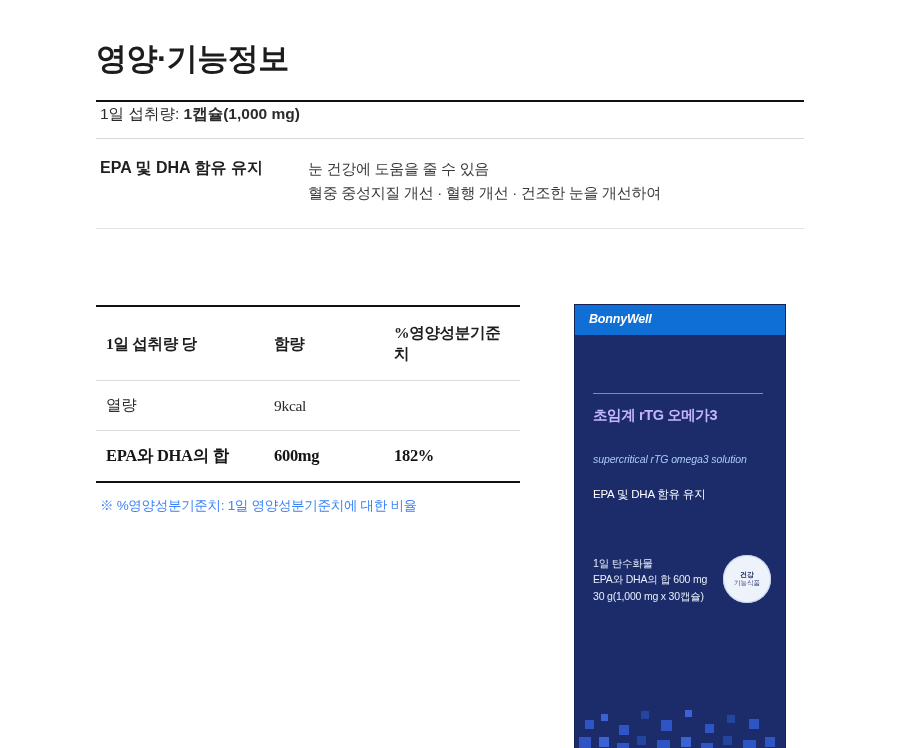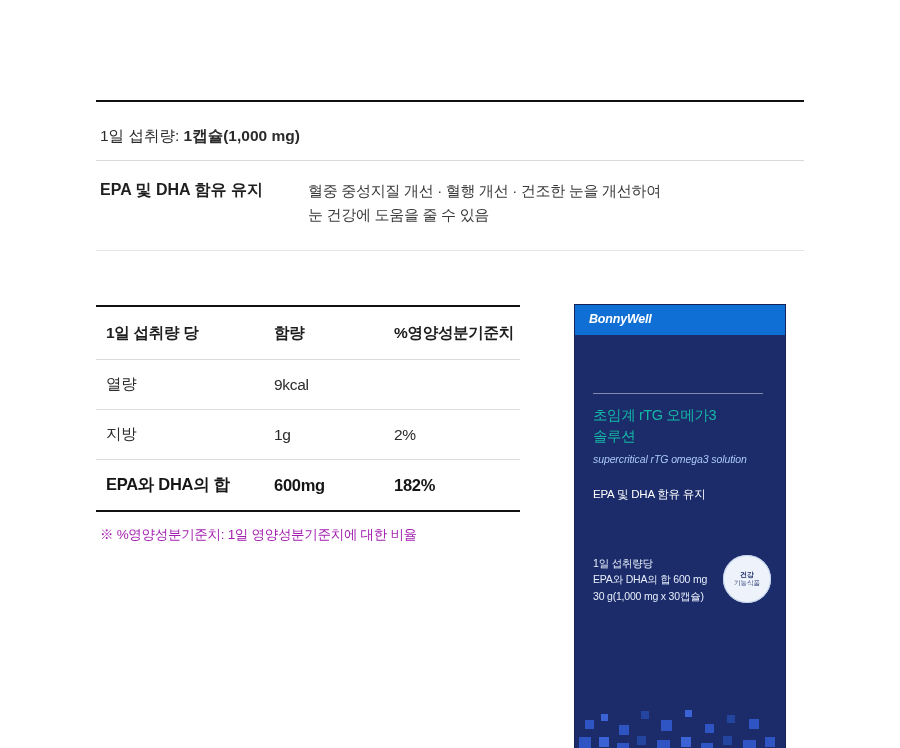--- a/index.html
+++ b/index.html
@@ -39,21 +39,21 @@
   .info-table {
     position: absolute;
     left: 96px;
     top: 100px;
     width: 708px;
   }
   .info-table .rule-top {
     border-top: 2px solid #111111;
   }
   .info-row-serving {
-    padding: 24px 4px 13px 4px;
+    padding: 2px 4px 13px 4px;
     font-size: 15.5px;
     border-bottom: 1px solid #d9d9d9;
     color: #2b2b2b;
   }
   .info-row-serving .label {
     font-weight: normal;
   }
   .info-row-serving .value {
     font-weight: bold;
   }
@@ -83,20 +83,21 @@
     position: absolute;
     left: 96px;
     top: 305px;
     width: 408px;
   }
   .nutri-table {
     width: 100%;
     border-collapse: collapse;
     border-top: 2px solid #111111;
     table-layout: fixed;
+    font-family: Liberation Serif, serif;
   }
   .nutri-table th,
   .nutri-table td {
     text-align: left;
     padding: 14px 0 14px 0;
     font-size: 15.5px;
     border-bottom: 1px solid #dcdcdc;
     vertical-align: middle;
     letter-spacing: -0.3px;
   }
@@ -114,21 +115,21 @@
   .nutri-table tbody tr:last-child td {
     font-weight: bold;
     font-size: 16.5px;
     border-bottom: 2px solid #111111;
     color: #151515;
   }
   .nutri-note {
     margin-top: 14px;
     padding-left: 4px;
     font-size: 13.5px;
-    color: #a21caf;
+    color: #3b82f6;
     letter-spacing: -0.3px;
   }
 
   
   .package {
     position: absolute;
     left: 575px;
     top: 305px;
     width: 210px;
     height: 502px;
@@ -161,22 +162,22 @@
     width: 170px;
     height: 1px;
     background: rgba(255,255,255,0.45);
   }
   .pkg-title {
     position: absolute;
     left: 18px;
     top: 100px;
     width: 180px;
     font-size: 14.5px;
-    font-weight: normal;
-    color: #14b8a6;
+    font-weight: bold;
+    color: #c4b5fd;
     line-height: 1.45;
     letter-spacing: -0.4px;
   }
   .pkg-sub-en {
     position: absolute;
     left: 18px;
     top: 148px;
     width: 185px;
     font-size: 10.5px;
     font-style: italic;
@@ -233,83 +234,78 @@
     position: absolute;
     display: block;
     background: #2f55c4;
   }
 </style>
 </head>
 <body>
 
 <div class="page">
 
+  <div class="heading">영양·기능정보</div>
 
   <div class="info-table">
     <div class="rule-top"></div>
 
     <div class="info-row-serving">
       <span class="label">1일 섭취량: </span><span class="value">1캡슐(1,000 mg)</span>
     </div>
 
     <div class="info-row-func">
       <div class="func-name">EPA 및 DHA 함유 유지</div>
       <div class="func-desc">
+        <div>눈 건강에 도움을 줄 수 있음</div>
         <div>혈중 중성지질 개선 · 혈행 개선 · 건조한 눈을 개선하여</div>
-        <div>눈 건강에 도움을 줄 수 있음</div>
       </div>
     </div>
   </div>
 
   <div class="nutri-wrap">
     <table class="nutri-table">
       <thead>
         <tr>
           <th class="col-name">1일 섭취량 당</th>
           <th class="col-amount">함량</th>
           <th class="col-pct">%영양성분기준치</th>
         </tr>
       </thead>
       <tbody>
         <tr>
           <td class="col-name">열량</td>
           <td class="col-amount">9kcal</td>
           <td class="col-pct"></td>
         </tr>
         <tr>
-          <td class="col-name">지방</td>
-          <td class="col-amount">1g</td>
-          <td class="col-pct">2%</td>
-        </tr>
-        <tr>
           <td class="col-name">EPA와 DHA의 합</td>
           <td class="col-amount">600mg</td>
           <td class="col-pct">182%</td>
         </tr>
       </tbody>
     </table>
     <div class="nutri-note">※ %영양성분기준치: 1일 영양성분기준치에 대한 비율</div>
   </div>
 
   <div class="package">
     <div class="pkg-topbar"></div>
     <div class="pkg-brand">BonnyWell</div>
 
     <div class="pkg-divider"></div>
 
     <div class="pkg-title">
       <div>초임계 rTG 오메가3</div>
-      <div>솔루션</div>
     </div>
 
     <div class="pkg-sub-en">supercritical rTG omega3 solution</div>
     <div class="pkg-claim">EPA 및 DHA 함유 유지</div>
 
     <div class="pkg-facts">
-      <div>1일 섭취량당</div>
+      <div>1일 탄수화물</div>
       <div>EPA와 DHA의 합 600 mg</div>
       <div>30 g(1,000 mg x 30캡슐)</div>
     </div>
 
     <div class="pkg-seal">
       <span>건강</span>
       <span class="seal-l2">기능식품</span>
     </div>
 
     <div class="pkg-mosaic">

